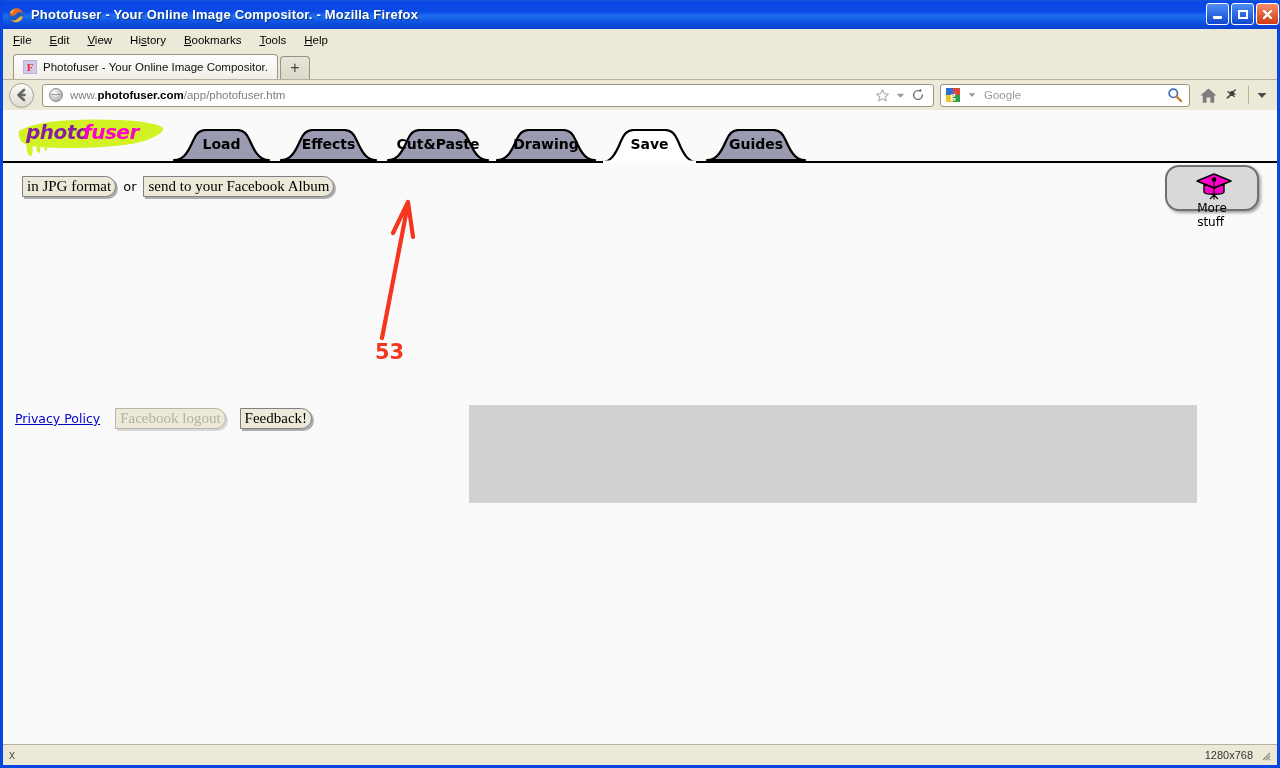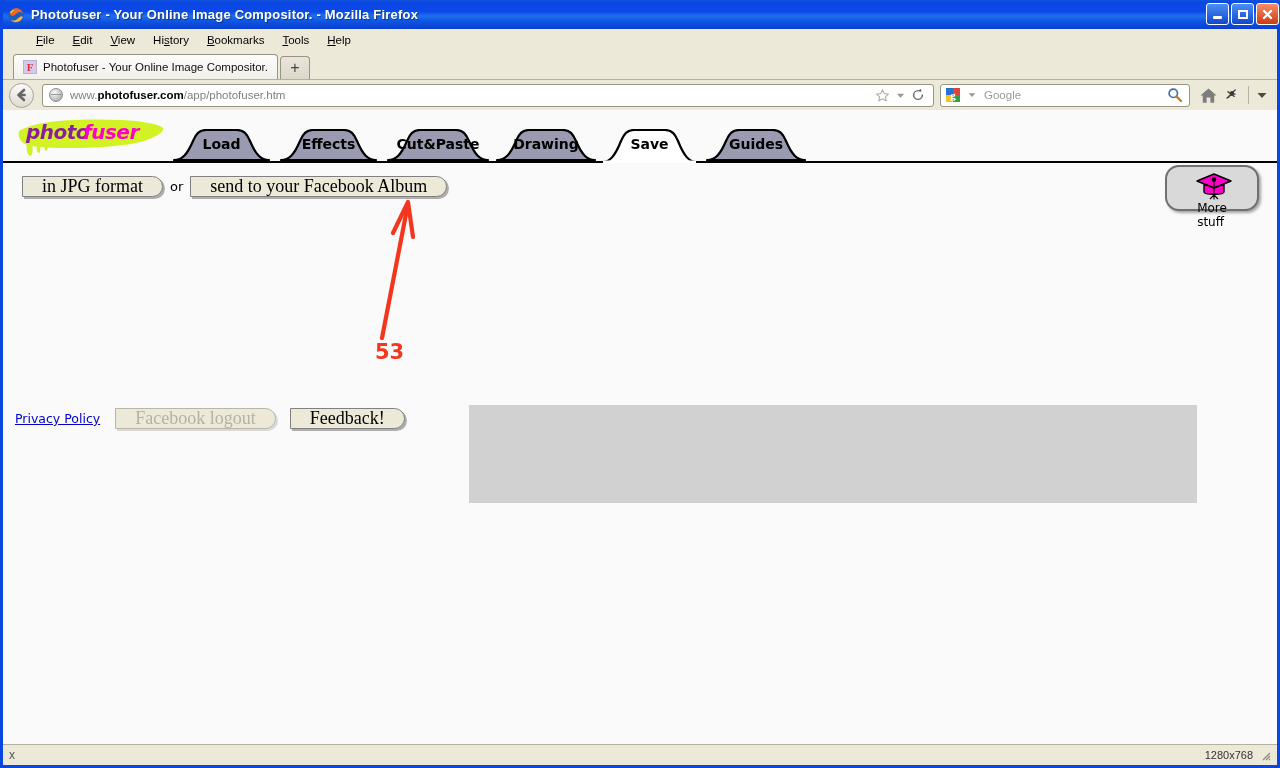--- a/index.html
+++ b/index.html
@@ -66,21 +66,21 @@
     display:block; width:10px; height:9px;
     border: 2px solid #fff; background: transparent;
   }
 
   
   #menubar {
     position: absolute; left: 0; top: 29px;
     width: 1274px; height: 21px;
     background: #ece9d8;
     display: flex; align-items: center;
-    padding-left: 24px;
+    padding-left: 1px;
     font-size: 11.5px; color: #000;
   }
   .menuitem {
     padding: 2px 9px; cursor: default; white-space: nowrap;
   }
   .menuitem u { text-decoration: underline; }
 
   
   #tabstrip {
     position: absolute; left: 0; top: 50px;
@@ -214,28 +214,28 @@
   #buildrow {
     display: flex; align-items: center;
     margin: 13px 0 0 12px;
     font-size: 13px;
     color: #000;
     font-family: "DejaVu Sans", sans-serif;
   }
   .oldbtn {
     display: inline-flex; align-items: center; justify-content: center;
     height: 21px;
-    padding: 0 19px;
+    padding: 0 4px;
     margin: 0 7px;
     background: #ece9d8;
     border: 1px solid #808080;
     border-radius: 0 11px 11px 0;
     box-shadow: 2px 2px 0 rgba(0,0,0,0.30);
     font-family: "Liberation Serif", serif;
-    font-size: 18px;
+    font-size: 15px;
     color: #000;
     cursor: pointer;
     white-space: nowrap;
   }
   .oldbtn.disabled { color: #b5b2a4; border-color: #b9b6a8; box-shadow: 2px 2px 0 rgba(0,0,0,0.13); }
 
   
   #morestuff {
     position: absolute; right: 18px; top: 55px;
     width: 94px; height: 46px;

